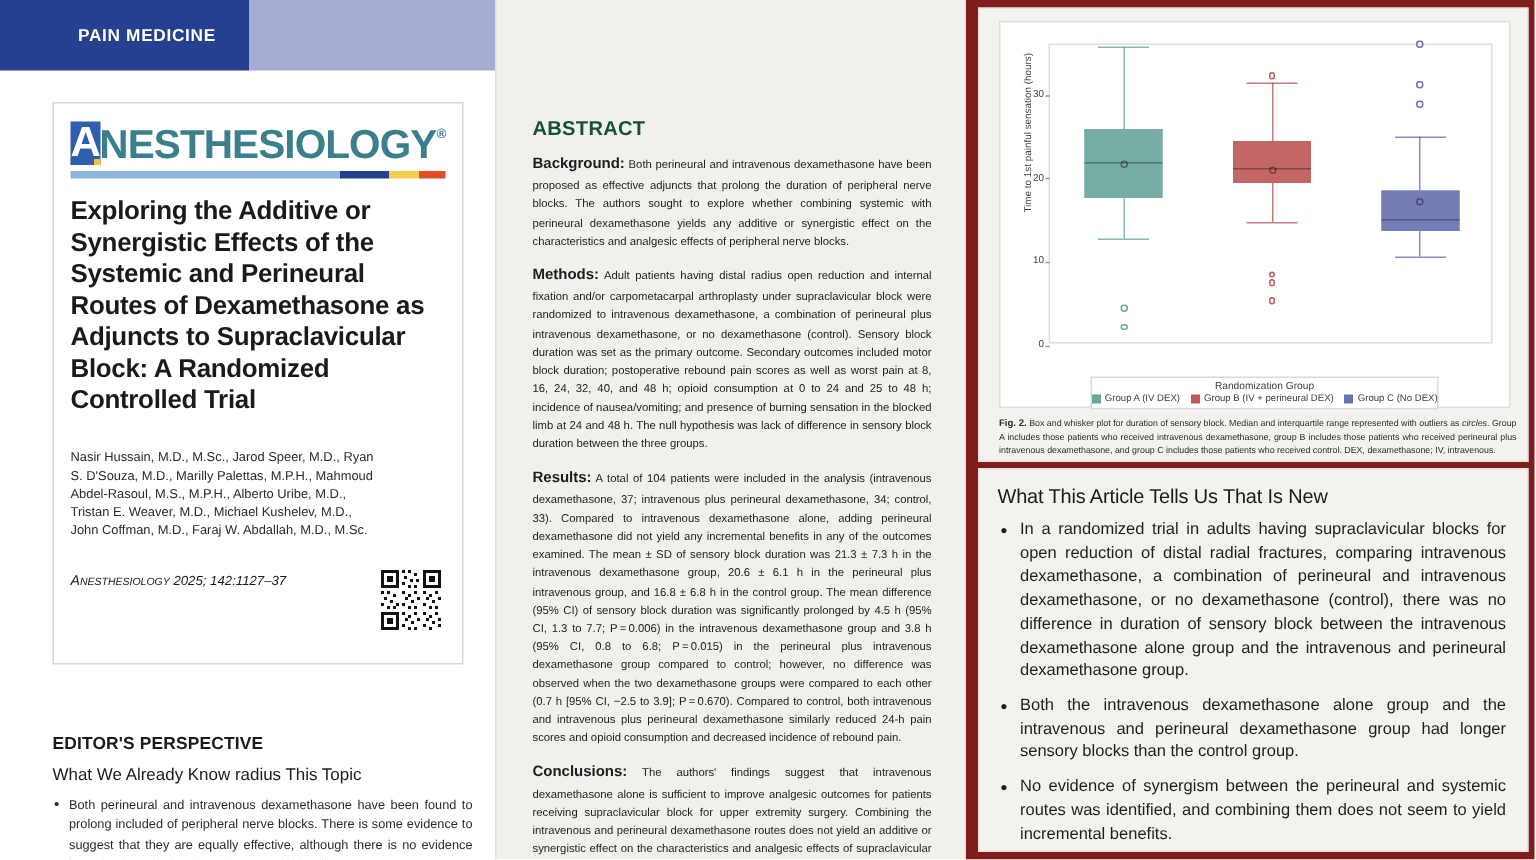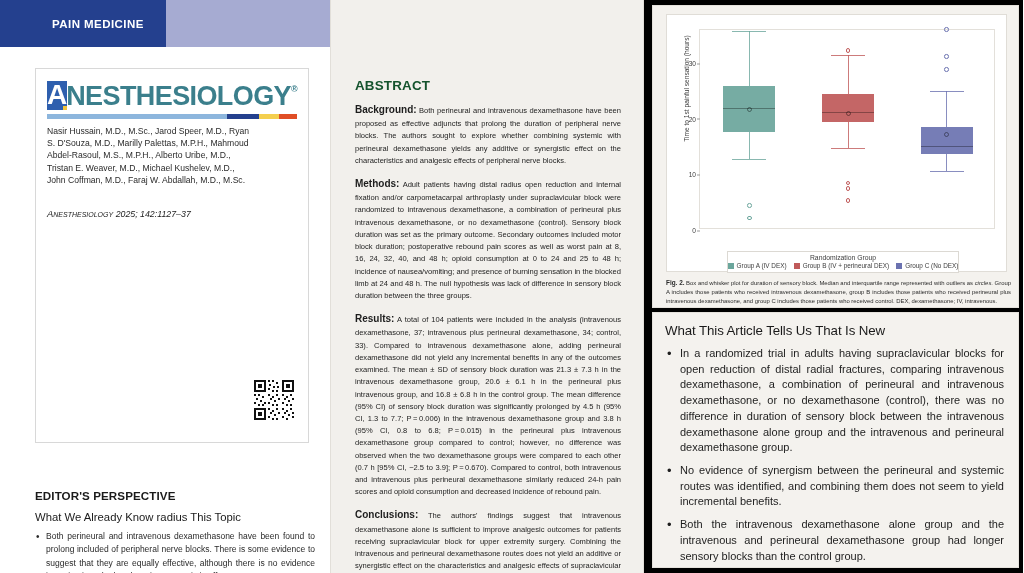--- a/index.html
+++ b/index.html
@@ -42,21 +42,21 @@
   }
   .logo-reg { font-size:9px; color:#3b7f8c; vertical-align:top; line-height:12px; }
   .logo-bar {
     height:5px; margin-top:4px;
     background:linear-gradient(to right,#8db6dd 0 72%,#24408e 72% 85%,#f4cf4e 85% 93%,#e04e26 93% 100%);
   }
   .art-title {
     font-size:17.3px; font-weight:bold; color:#1a1a1a; line-height:1.21;
     margin-top:11px; letter-spacing:-0.2px;
   }
-  .authors { font-size:8.6px; color:#2a2a2a; line-height:1.42; margin-top:6px; width:205px; }
+  .authors { font-size:8.6px; color:#2a2a2a; line-height:1.42; margin-top:22px; width:205px; }
   .cite { font-size:8.8px; color:#1a1a1a; font-style:italic; margin-top:22px; }
   .cite .sc { font-variant:small-caps; font-size:9.4px; }
   .qr { position:absolute; right:12px; bottom:20px; width:44px; height:44px; }
 
   .ed-persp {
     position:absolute; left:35px; top:463px; width:280px;margin-top:26px;
   }
   .ed-title { font-size:11.6px; font-weight:bold; color:#1a1a1a; letter-spacing:0.1px; }
   .ed-sub { font-size:11.3px; color:#1a1a1a; margin-top:9px; }
   .ed-list { margin:7px 0 0 0; padding:0; list-style:none; }
@@ -73,21 +73,21 @@
     padding:78px 22px 0 24px; position:relative;
   }
   .abs-head { font-size:13.4px; font-weight:bold; color:#14532d; letter-spacing:0.2px; }
   .abs-p {
     font-size:7.55px; color:#1d1d1d; line-height:1.62; text-align:justify;
     margin-top:9px; letter-spacing:-0.01px;
   }
   .abs-p b { font-size:10px; }
 
   
-  .col-right { width:379px; height:573px; background:#000000; position:relative; }
+  .col-right { width:379px; height:573px; background:#7f1d1d; position:relative; }
   .fig-panel {
     position:absolute; left:8px; top:5px; width:367px; height:303px;
     background:#f4f2ee; border:1px solid #e5e2dc;
   }
   .fig-inner {
     position:absolute; left:13px; top:8px; width:341px; height:258px;
     background:#ffffff; border:1px solid #e0ddd7;
   }
   .plot-wrap { position:absolute; left:0; top:0; width:341px; height:232px; }
   .ylabel {
@@ -160,20 +160,21 @@
       <div class="banner-light"></div>
     </div>
 
     <div class="article-card">
       <div class="logo-row">
         <div class="logo-a">A</div>
         <div class="logo-word"><span>NESTHESIOLOGY</span><span class="logo-reg">®</span></div>
       </div>
       <div class="logo-bar"></div>
 
+      <div class="art-title">Exploring the Additive or Synergistic Effects of the Systemic and Perineural Routes of Dexamethasone as Adjuncts to Supraclavicular Block: A Randomized Controlled Trial</div>
       <div class="authors">Nasir Hussain, M.D., M.Sc., Jarod Speer, M.D., Ryan S. D'Souza, M.D., Marilly Palettas, M.P.H., Mahmoud Abdel-Rasoul, M.S., M.P.H., Alberto Uribe, M.D., Tristan E. Weaver, M.D., Michael Kushelev, M.D., John Coffman, M.D., Faraj W. Abdallah, M.D., M.Sc.</div>
       <div class="cite"><span class="sc">Anesthesiology</span> <span>2025; 142:1127–37</span></div>
 
       <svg class="qr" viewBox="0 0 44 44" shape-rendering="crispEdges">
         <rect width="44" height="44" fill="#fff"></rect>
         <g fill="#111">
           <path d="M2 2h12v12H2zm2 2v8h8V4z"></path>
             <rect x="6" y="6" width="4" height="4"></rect>
           <path d="M30 2h12v12H30zm2 2v8h8V4z"></path>
             <rect x="34" y="6" width="4" height="4"></rect>
@@ -333,18 +334,18 @@
       </div>
       <div class="fig-cap">
         <b>Fig. 2.</b><span> Box and whisker plot for duration of sensory block. Median and interquartile range represented with outliers as </span><i>circles</i><span>. Group A includes those patients who received intravenous dexamethasone, group B includes those patients who received perineural plus intravenous dexamethasone, and group C includes those patients who received control. DEX, dexamethasone; IV, intravenous.</span>
       </div>
     </div>
 
     <div class="tells">
       <div class="tells-title">What This Article Tells Us That Is New</div>
       <ul class="tells-list">
         <li>In a randomized trial in adults having supraclavicular blocks for open reduction of distal radial fractures, comparing intravenous dexamethasone, a combination of perineural and intravenous dexamethasone, or no dexamethasone (control), there was no difference in duration of sensory block between the intravenous dexamethasone alone group and the intravenous and perineural dexamethasone group.</li>
+        <li>Both the intravenous dexamethasone alone group and the intravenous and perineural dexamethasone group had longer sensory blocks than the control group.</li>
         <li>No evidence of synergism between the perineural and systemic routes was identified, and combining them does not seem to yield incremental benefits.</li>
-        <li>Both the intravenous dexamethasone alone group and the intravenous and perineural dexamethasone group had longer sensory blocks than the control group.</li>
       </ul>
     </div>
   </div>
 </div>
 
 </body></html>

